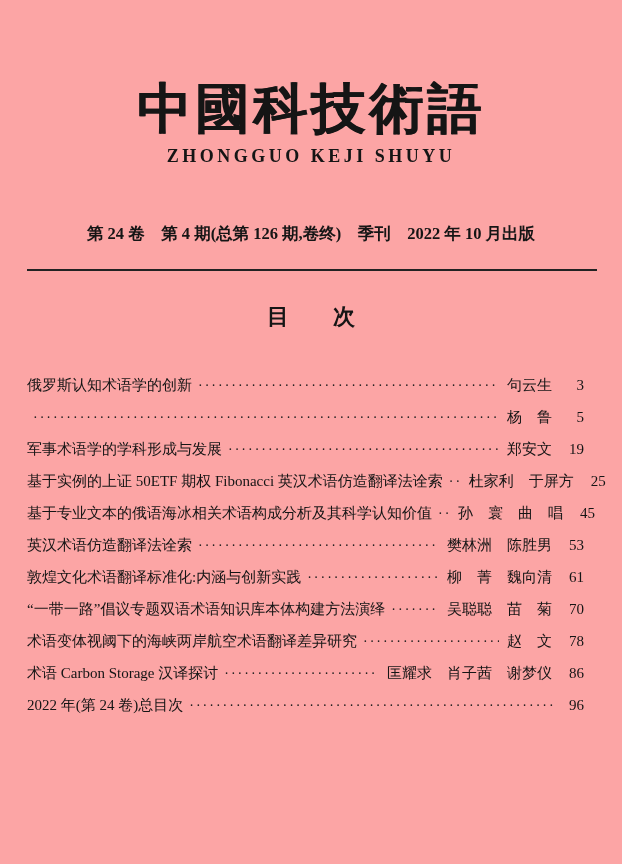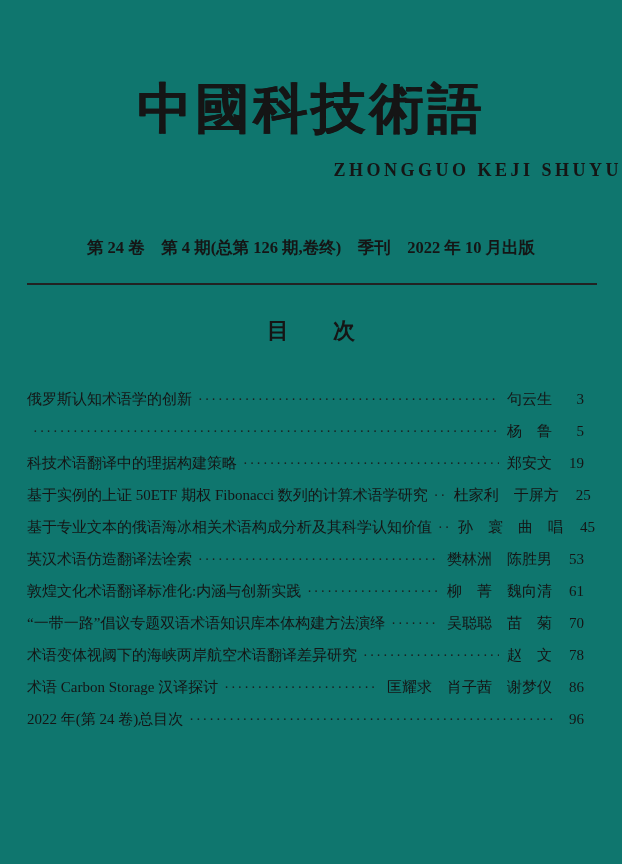--- a/index.html
+++ b/index.html
@@ -1,40 +1,40 @@
 <!DOCTYPE html>
 <html><head>
 <meta charset="utf-8">
 <style>
   html, body { margin: 0; padding: 0; }
   .page {
     width: 622px;
     height: 864px;
-    background: #0f766e;
+    background: #fca5a5;
     color: #151515;
     font-family: "Liberation Serif", "DejaVu Serif", serif;
     box-sizing: border-box;
     padding-top: 78px;
     overflow: hidden;
   }
   .brand-title {
     text-align: center;
     font-size: 54px;
     font-weight: 900;
     letter-spacing: 4px;
     line-height: 1.15;
     margin: 0;
     text-shadow: 1px 0 0 currentColor;
   }
   .brand-rom {
-    text-align: right;
+    text-align: center;
     font-size: 18px;
     letter-spacing: 3.5px;
     line-height: 1.2;
-    margin-top: 20px;
+    margin-top: 6px;
     font-weight: 600;
   }
   .issue-line {
     text-align: center;
     font-size: 16.5px;
     font-weight: bold;
     line-height: 1.2;
     margin-top: 56px;
   }
   .divider {
@@ -106,28 +106,28 @@
       <span class="entry-page">3</span>
     </div>
 
     <div class="toc-row">
       <span class="leader"><span class="dots">········································································································································································································</span></span>
       <span class="entry-authors">杨　鲁</span>
       <span class="entry-page">5</span>
     </div>
 
     <div class="toc-row">
-      <span class="entry-title">科技术语翻译中的理据构建策略</span>
+      <span class="entry-title">军事术语学的学科形成与发展</span>
       <span class="leader"><span class="dots">········································································································································································································</span></span>
       <span class="entry-authors">郑安文</span>
       <span class="entry-page">19</span>
     </div>
 
     <div class="toc-row">
-      <span class="entry-title">基于实例的上证 50ETF 期权 Fibonacci 数列的计算术语学研究</span>
+      <span class="entry-title">基于实例的上证 50ETF 期权 Fibonacci 英汉术语仿造翻译法诠索</span>
       <span class="leader"><span class="dots">········································································································································································································</span></span>
       <span class="entry-authors">杜家利　于屏方</span>
       <span class="entry-page">25</span>
     </div>
 
     <div class="toc-row">
       <span class="entry-title">基于专业文本的俄语海冰相关术语构成分析及其科学认知价值</span>
       <span class="leader"><span class="dots">········································································································································································································</span></span>
       <span class="entry-authors">孙　寰　曲　唱</span>
       <span class="entry-page">45</span>

